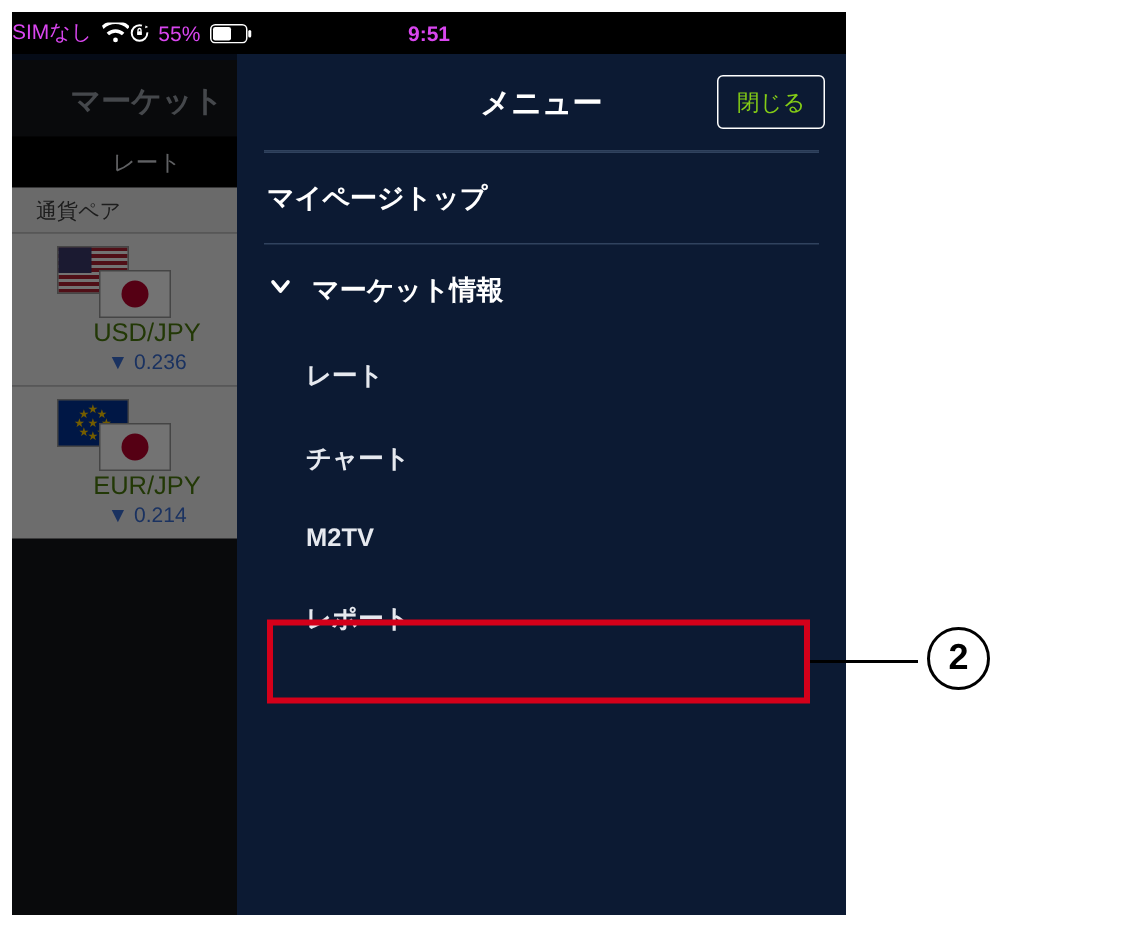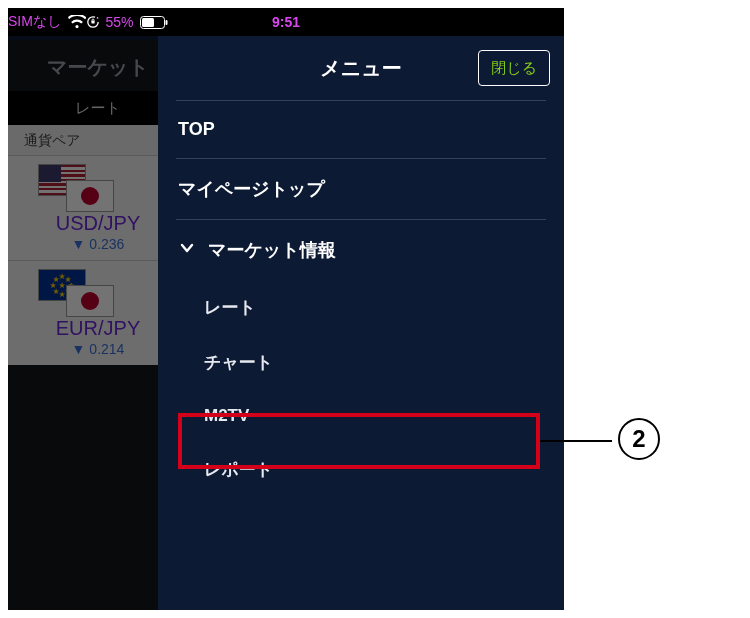--- a/index.html
+++ b/index.html
@@ -20,21 +20,21 @@
     .flags { position:relative; height:46px; }
     .flag { position:absolute; width:48px; height:32px; border:1px solid #999; }
     .flag.us { background:linear-gradient(#b22234 0 7.7%,#fff 7.7% 15.4%,#b22234 15.4% 23.1%,#fff 23.1% 30.8%,#b22234 30.8% 38.5%,#fff 38.5% 46.2%,#b22234 46.2% 53.8%,#fff 53.8% 61.5%,#b22234 61.5% 69.2%,#fff 69.2% 76.9%,#b22234 76.9% 84.6%,#fff 84.6% 92.3%,#b22234 92.3% 100%); }
     .flag.us::before { content:""; position:absolute; left:0; top:0; width:22px; height:17px; background:#3c3b6e; }
     .flag.jp { background:#fff; }
     .flag.jp::before { content:""; position:absolute; left:50%; top:50%; width:18px; height:18px; margin:-9px 0 0 -9px; border-radius:50%; background:#bc002d; }
     .flag.eu { background:#003399; }
     .flag.eu::before { content:"★"; position:absolute; font-size:8px; color:#ffcc00; left:50%; top:50%; transform:translate(-50%,-50%); text-shadow:0 -9px 0 #ffcc00,0 9px 0 #ffcc00,-9px 0 0 #ffcc00,9px 0 0 #ffcc00,6px -6px 0 #ffcc00,-6px 6px 0 #ffcc00,6px 6px 0 #ffcc00,-6px -6px 0 #ffcc00; }
     .flag.a { left:30px; top:0; }
     .flag.b { left:58px; top:16px; }
-    .pair-name { color:#6d28d9; font-size:20px; margin-top:2px; }
+    .pair-name { color:#4d7c0f; font-size:17px; margin-top:2px; }
     .pair-diff { color:#3b6fd6; font-size:14px; margin-top:1px; }
     
     .drawer { position:absolute; left:150px; top:28px; width:406px; height:574px; background:#0c1a33; color:#fff; }
     .drawer-head { display:flex; align-items:center; justify-content:center; height:64px; position:relative; }
     .drawer-title { font-size:20px; font-weight:700; }
     .close-btn { position:absolute; right:14px; top:14px; height:36px; padding:0 12px; border:1.5px solid #fff; border-radius:4px; background:transparent; color:#84cc16; font-size:15px; display:flex; align-items:center; }
     .menu { padding:0 18px; }
     .sep { border-top:1px solid #30425e; }
     .item { padding:18px 2px; font-size:18px; font-weight:700; }
     .item.exp { display:flex; align-items:center; gap:12px; }
@@ -112,21 +112,20 @@
   </div>
   <div class="dim"></div>
 
   <div class="drawer">
     <div class="drawer-head">
       <div class="drawer-title">メニュー</div>
       <button class="close-btn">閉じる</button>
     </div>
     <div class="menu">
       <div class="sep"></div>
-      <div class="item">TOP</div>
       <div class="sep"></div>
       <div class="item">マイページトップ</div>
       <div class="sep"></div>
       <div class="item exp">
         <span class="chev">
           <svg width="18" height="18" viewBox="0 0 18 18">
               <path d="M4 6l5 6 5-6" fill="none" stroke="#fff" stroke-width="2.4" stroke-linecap="round" stroke-linejoin="round"></path>
             </svg>
         </span>
         <span>マーケット情報</span>

